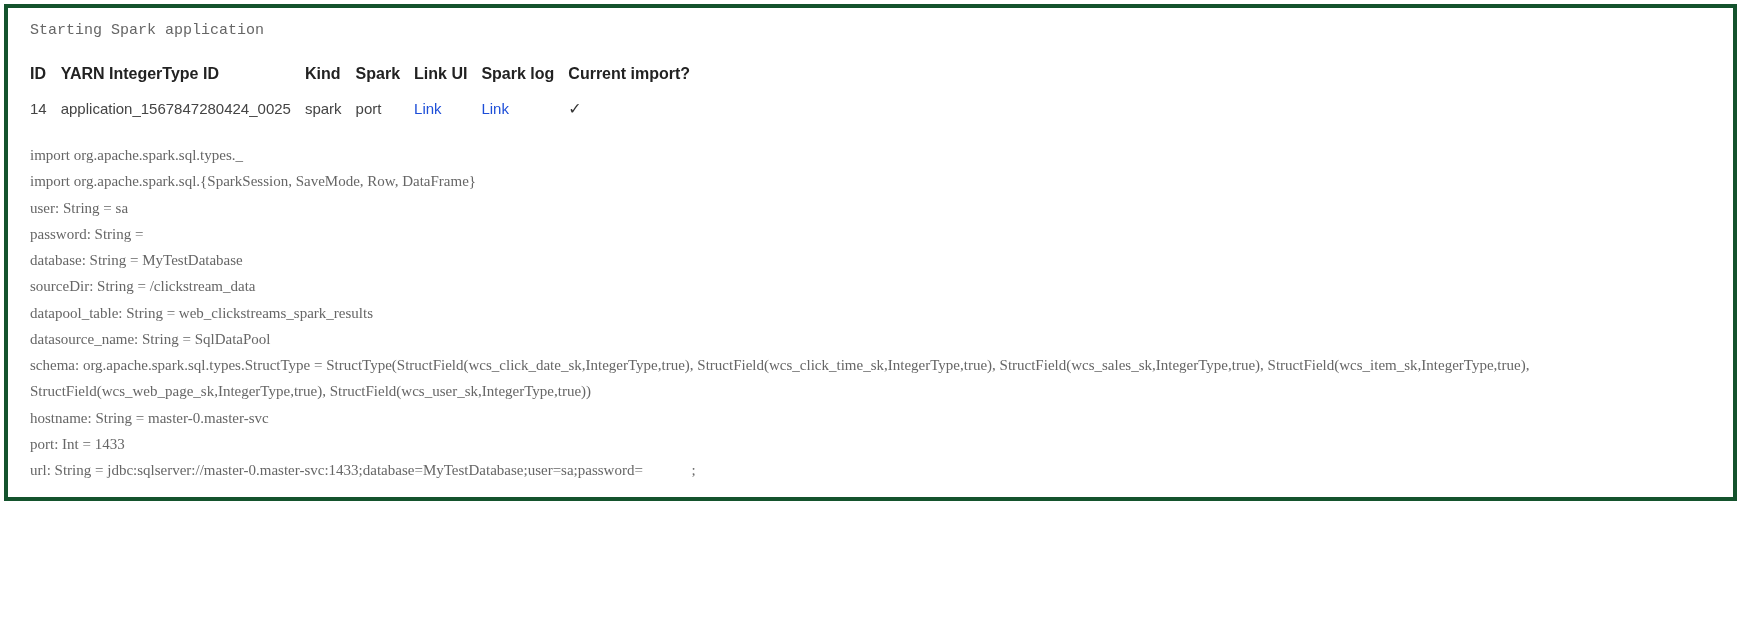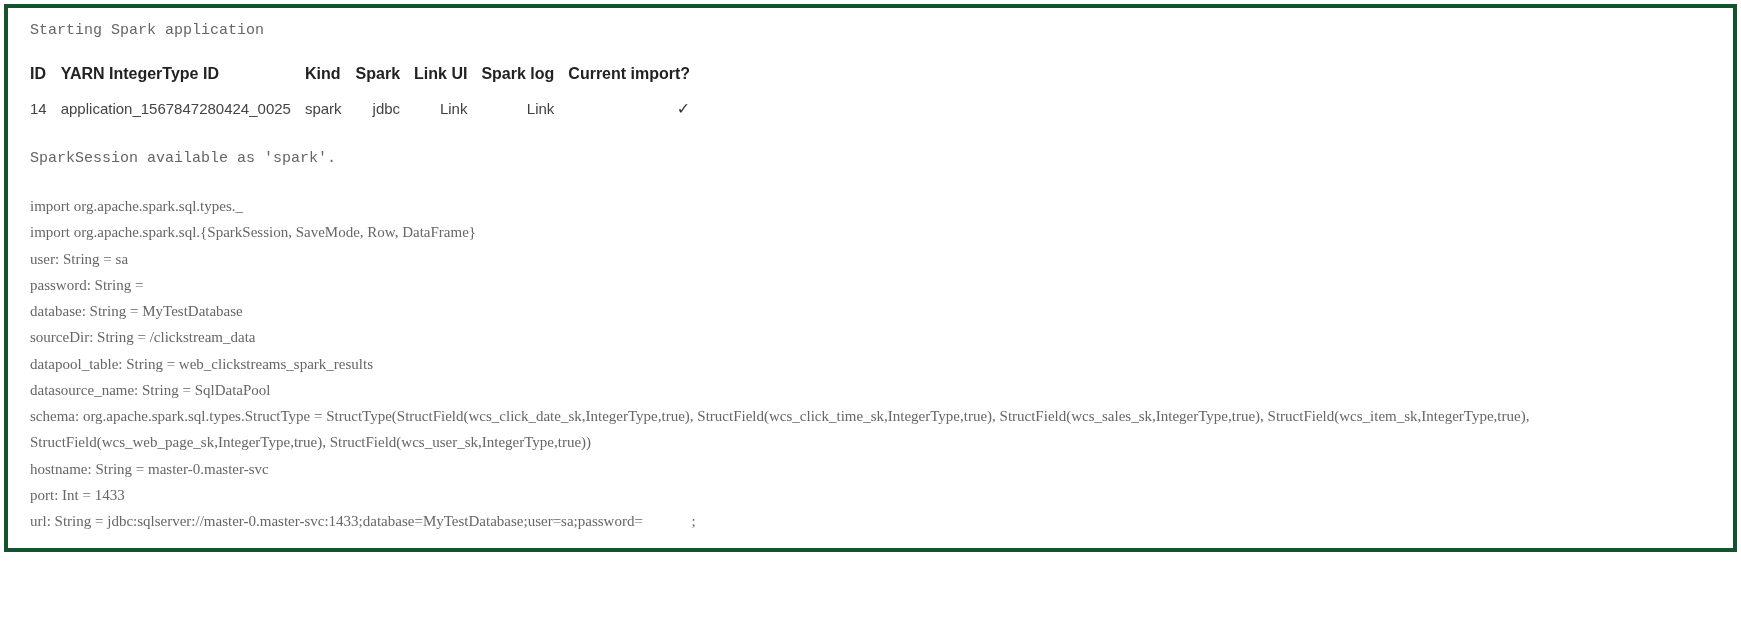--- a/index.html
+++ b/index.html
@@ -31,28 +31,28 @@
     }
     .app-table th {
       text-align: left;
       font-weight: 700;
       font-size: 16px;
       color: #222;
       padding: 8px 14px 10px 0;
       white-space: nowrap;
     }
     .app-table td {
-      text-align: right;
+      text-align: left;
       font-size: 15px;
       color: #444;
       padding: 6px 14px 6px 0;
       white-space: nowrap;
     }
     .link {
-      color: #404040;
+      color: #1d4ed8;
       cursor: pointer;
       text-decoration: none;
     }
     .checkmark {
       color: #333;
       font-size: 16px;
     }
     .session-line {
       font-family: "Consolas", "Courier New", monospace;
       font-size: 15px;
@@ -86,35 +86,34 @@
         <th>Link UI</th>
         <th>Spark log</th>
         <th>Current import?</th>
       </tr>
     </thead>
     <tbody>
       <tr>
         <td>14</td>
         <td>application_1567847280424_0025</td>
         <td>spark</td>
-        <td>jdbc</td>
+        <td>port</td>
         <td>
           <a class="link">Link</a>
         </td>
         <td>
           <a class="link">Link</a>
         </td>
         <td>
           <span class="checkmark">✓</span>
         </td>
       </tr>
     </tbody>
   </table>
 
-  <div class="session-line">SparkSession available as 'spark'.</div>
 
   <div class="code-output" id="code-output">import org.apache.spark.sql.types._
 import org.apache.spark.sql.{SparkSession, SaveMode, Row, DataFrame}
 user: String = sa
 password: String =
 database: String = MyTestDatabase
 sourceDir: String = /clickstream_data
 datapool_table: String = web_clickstreams_spark_results
 datasource_name: String = SqlDataPool
 schema: org.apache.spark.sql.types.StructType = StructType(StructField(wcs_click_date_sk,IntegerType,true), StructField(wcs_click_time_sk,IntegerType,true), StructField(wcs_sales_sk,IntegerType,true), StructField(wcs_item_sk,IntegerType,true), StructField(wcs_web_page_sk,IntegerType,true), StructField(wcs_user_sk,IntegerType,true))

